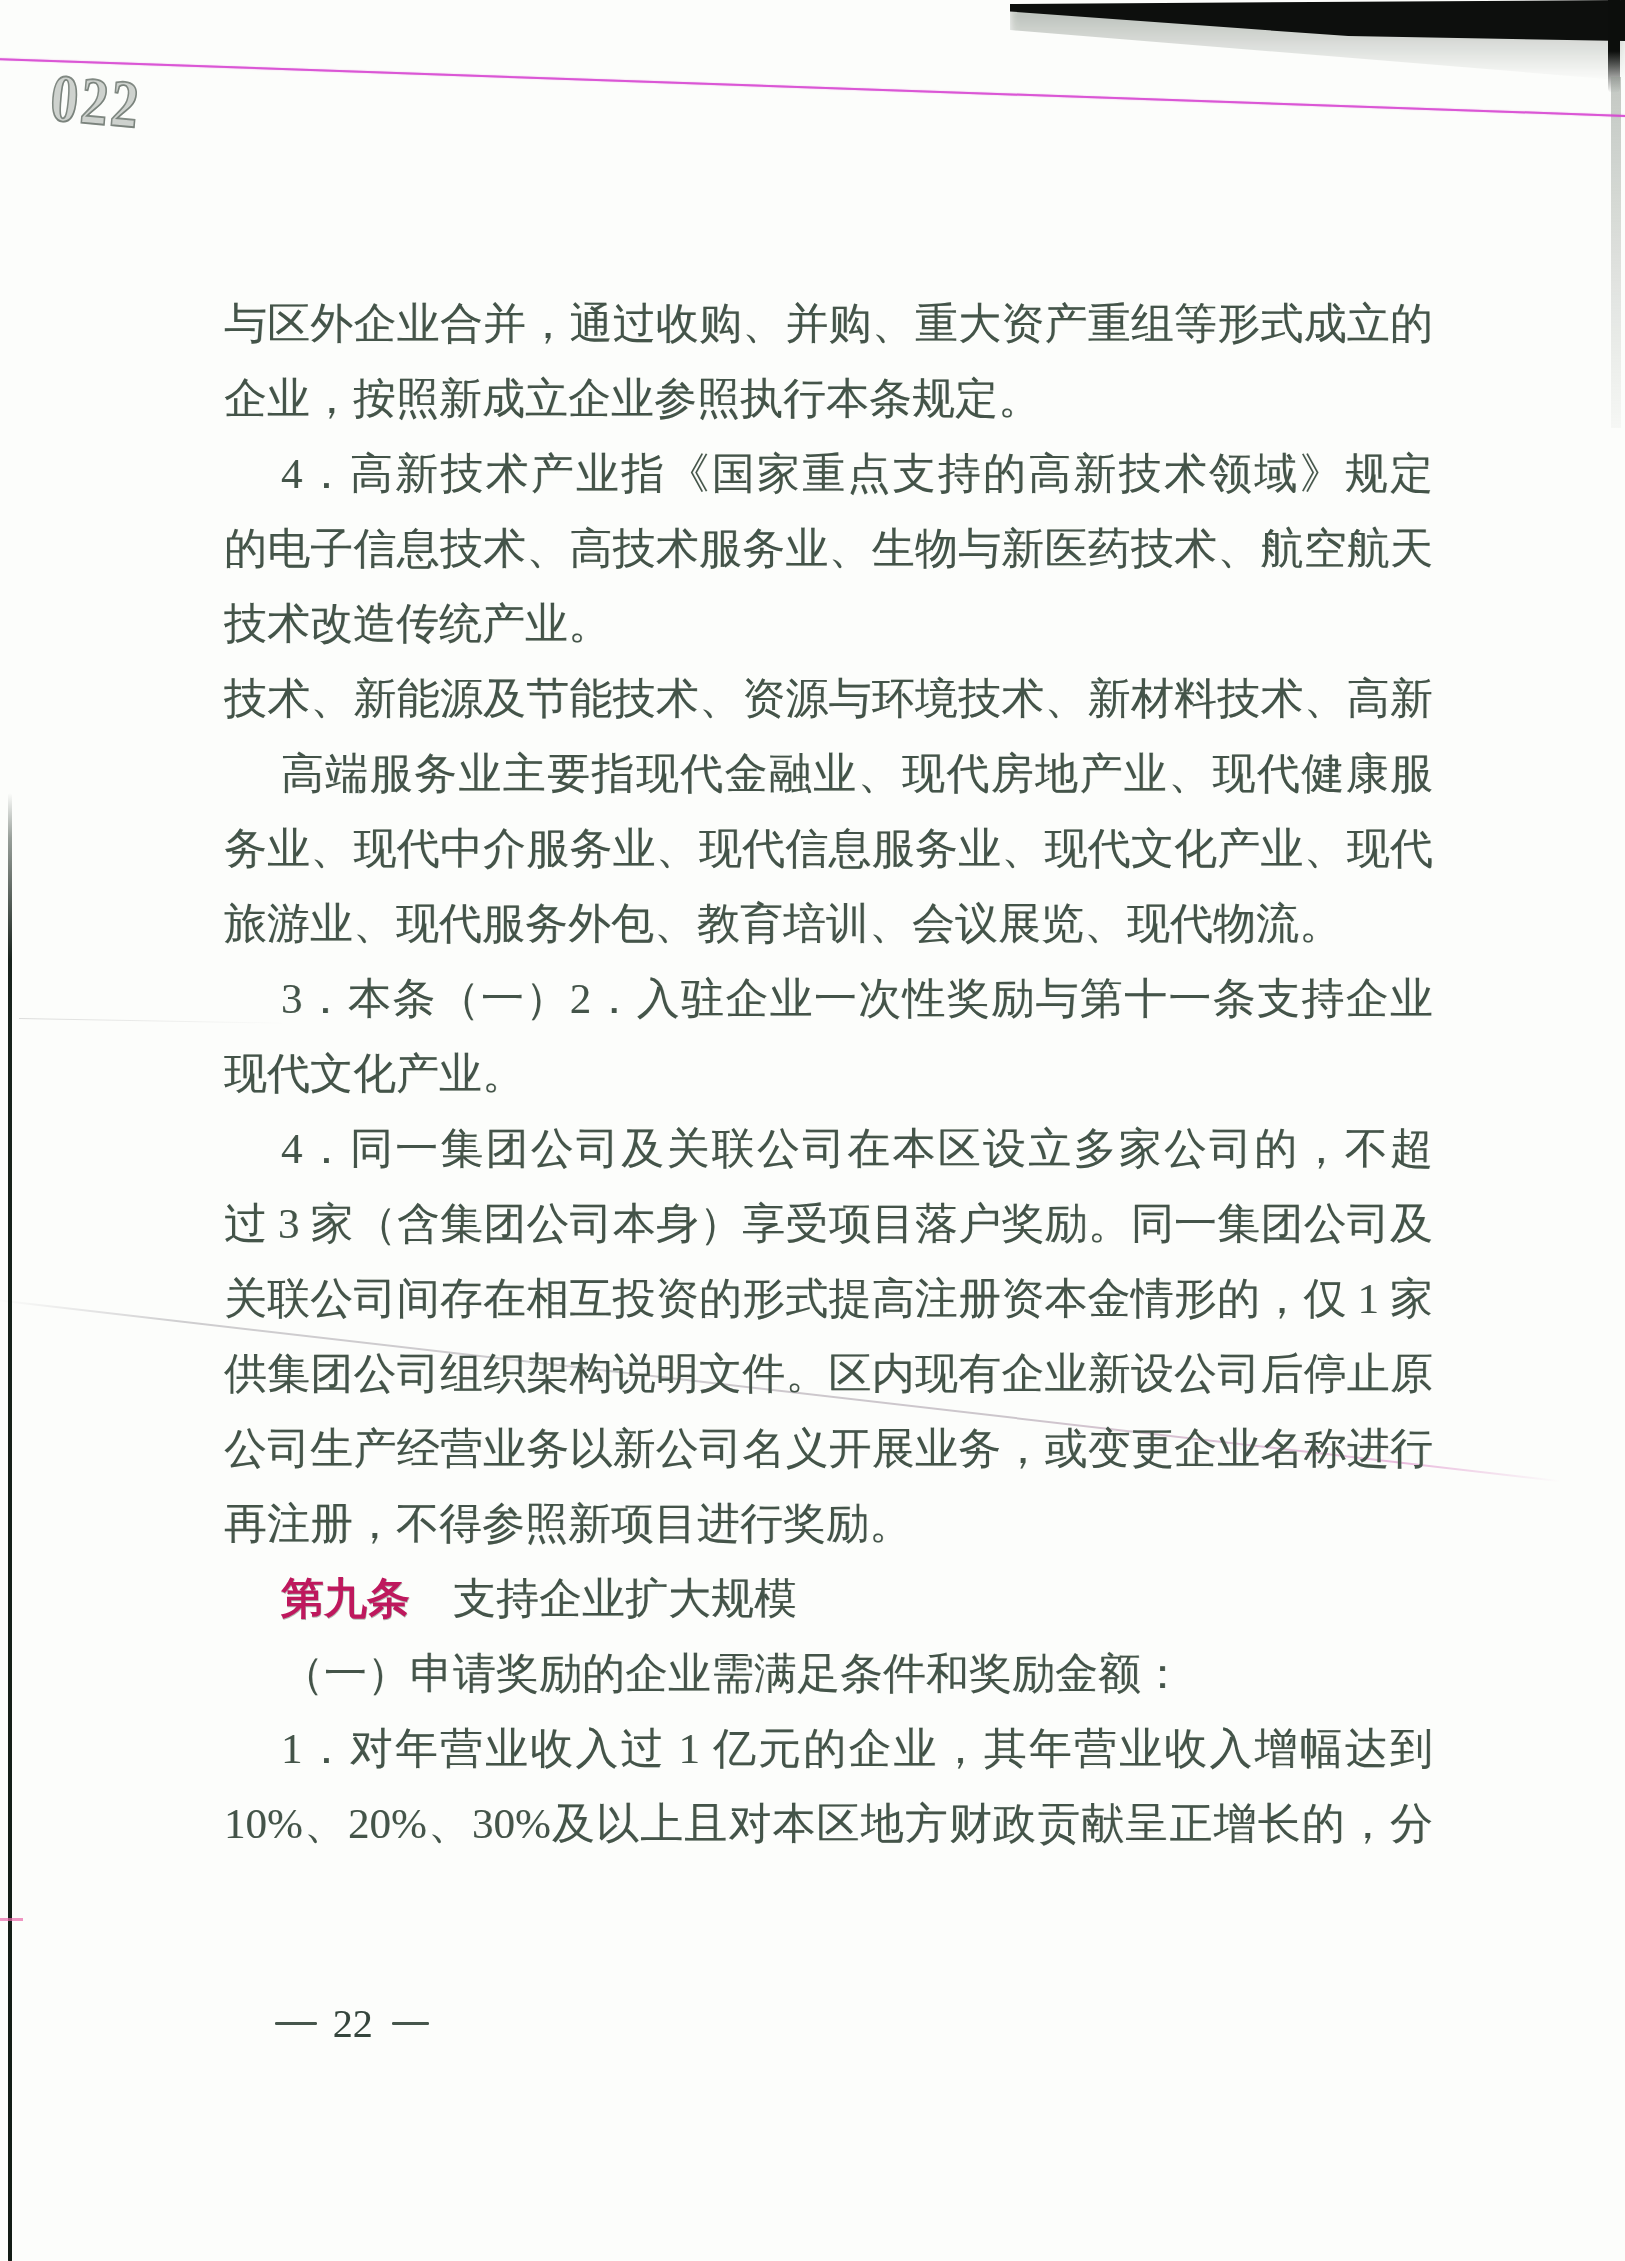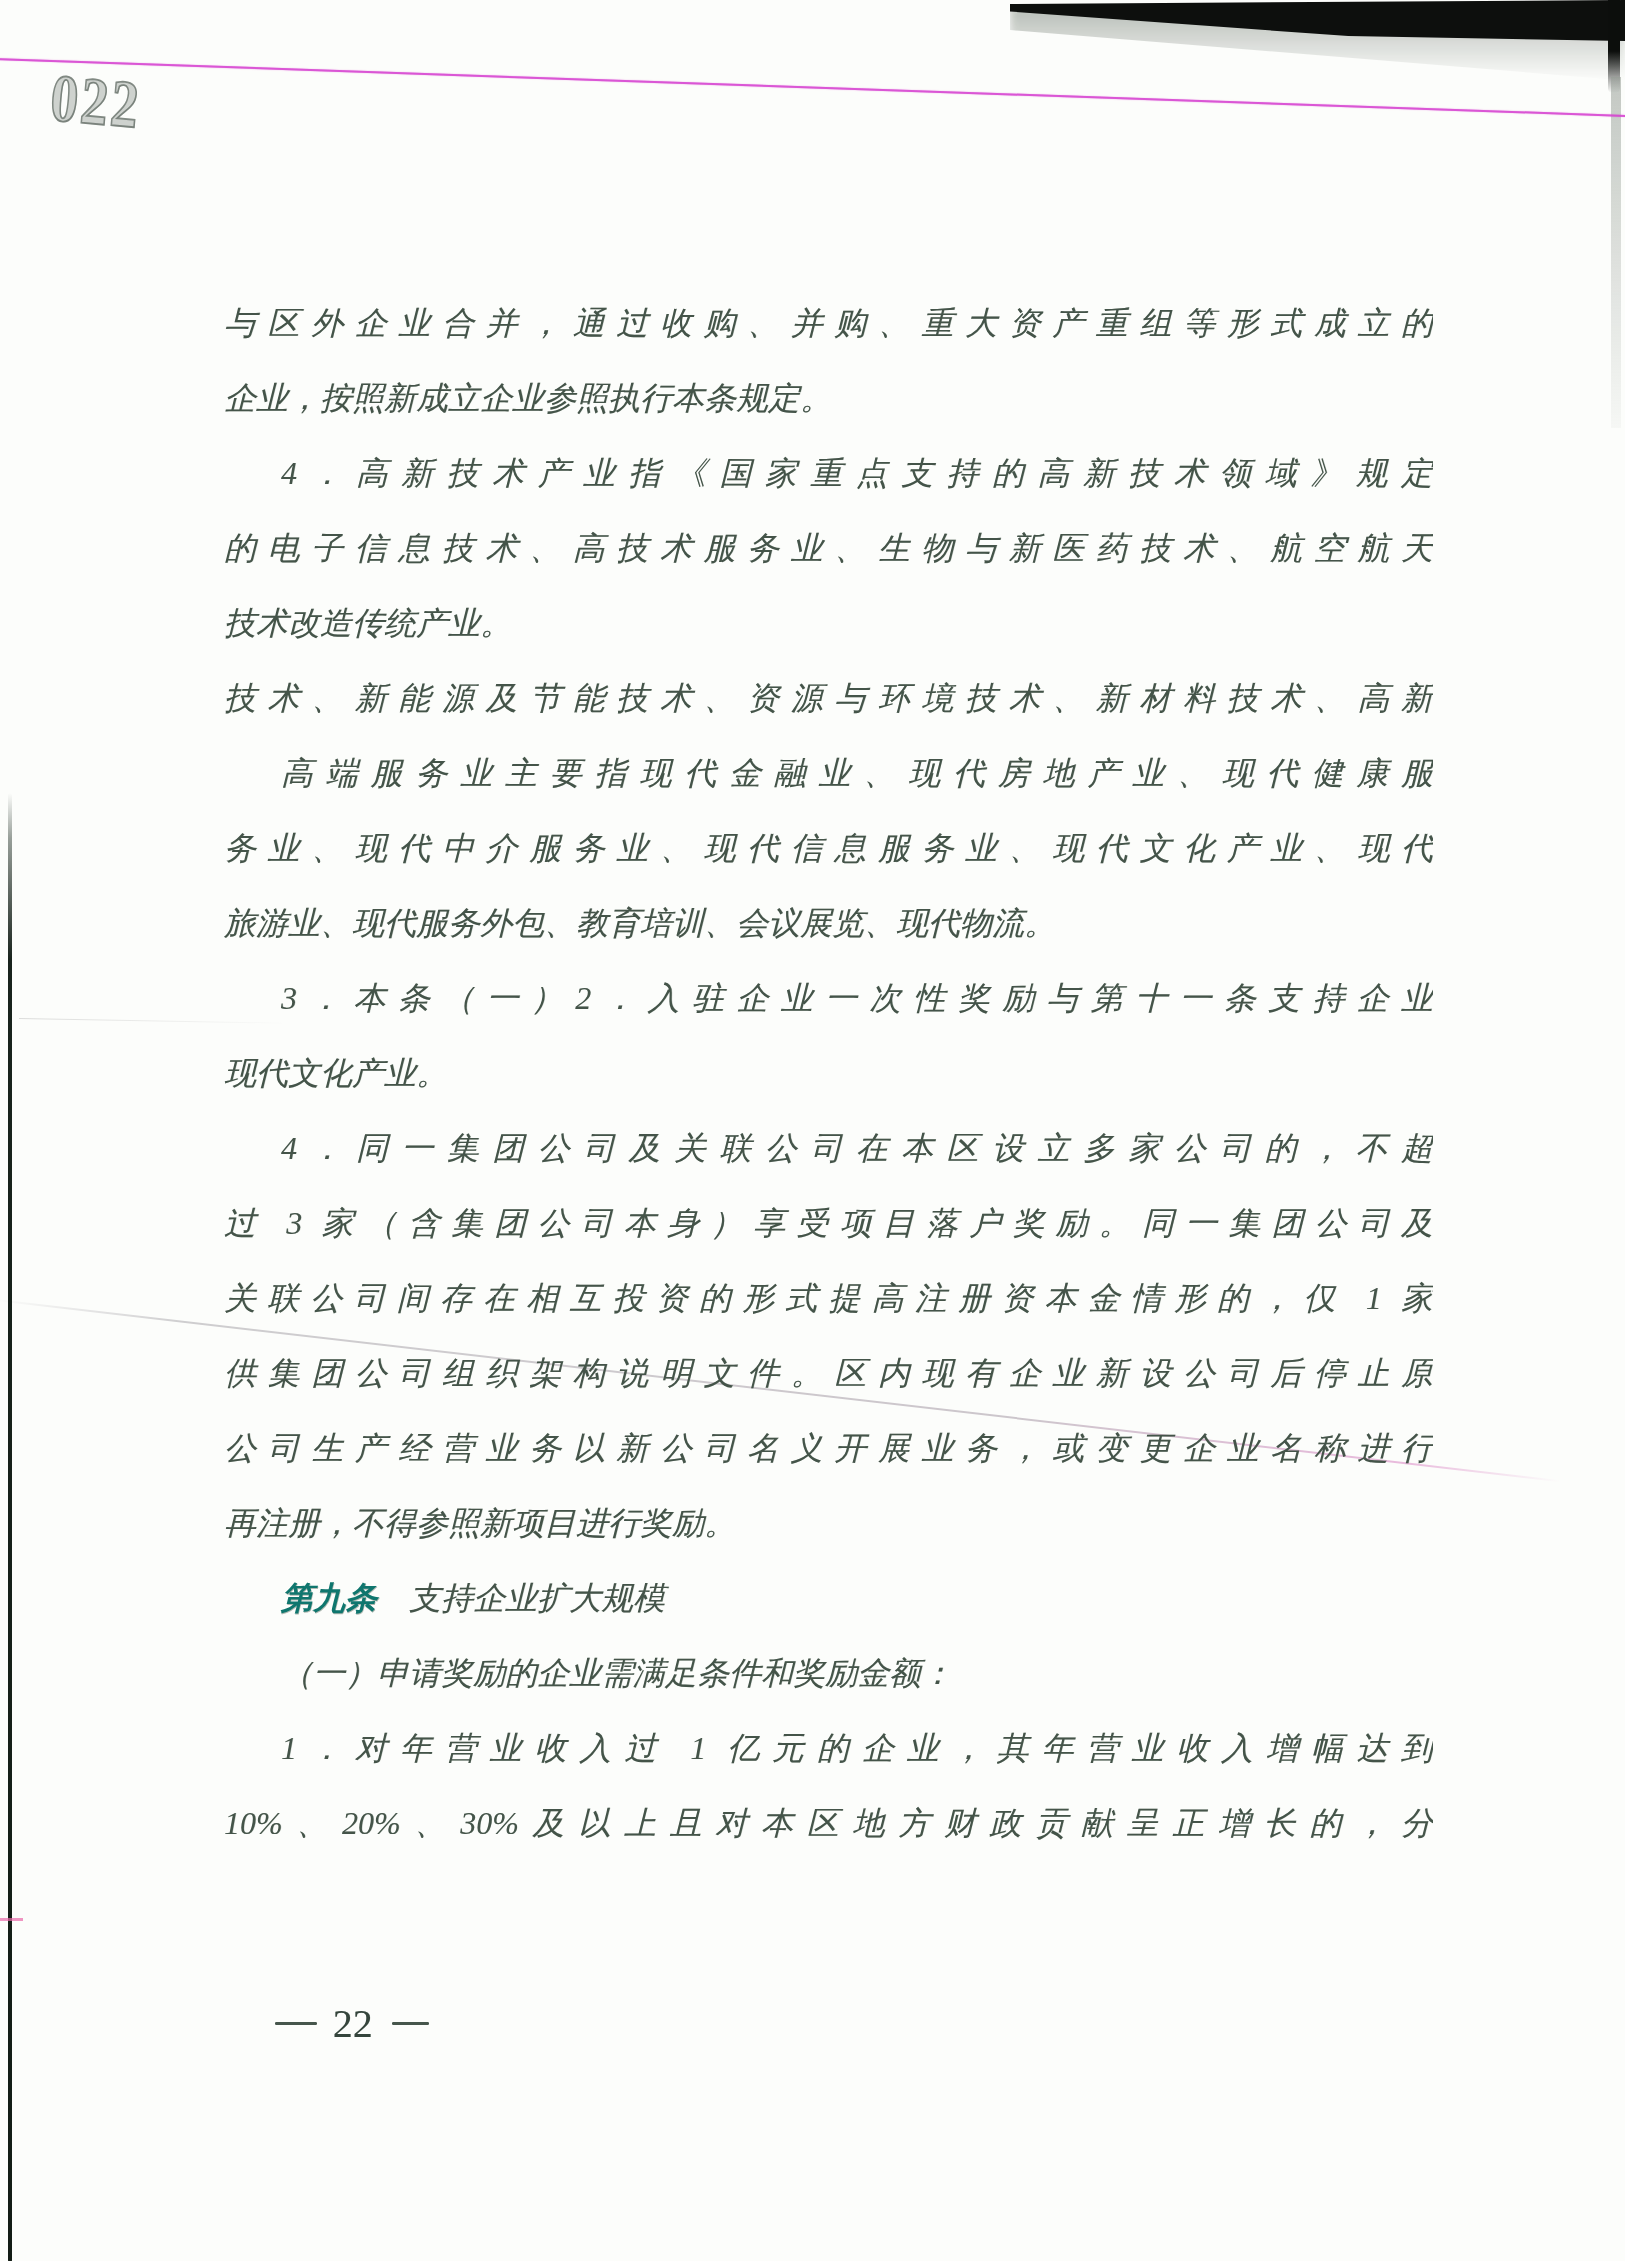--- a/index.html
+++ b/index.html
@@ -75,29 +75,29 @@
     -webkit-text-stroke:1.9px rgba(108,118,110,.85);
     text-shadow:0.6px 0.6px 0.6px rgba(90,100,92,.35);
     transform:rotate(5deg) scaleX(.82); transform-origin:left top;
   }
 
   
   .textblock {
     position:absolute; left:224px; top:286px; width:1209px;
   }
   .line {
-    height:75px; line-height:75px; font-size:32px;
+    height:75px; line-height:75px; font-size:43px;
     color:#445449; letter-spacing:0;
     text-shadow:0.4px 0.4px 0.5px rgba(92,112,98,.35);
-    overflow:hidden; white-space:nowrap;font-style:italic;
+    overflow:hidden; white-space:nowrap;
   }
   .line.j { text-align:justify; text-align-last:justify; white-space:normal; }
   .line.ind { text-indent:57px; }
   .line .bold {
-    font-weight:700; color:#0f766e;
+    font-weight:700; color:#be185d;
     font-family:"Liberation Sans", sans-serif;
     text-shadow:0.5px 0.5px 0.5px rgba(60,80,66,.4);
     margin-top:17px;
   }
 
   
   .footer {
     position:absolute; left:275px; top:1998px; height:51px;
     display:flex; align-items:center;gap:8px;
   }

